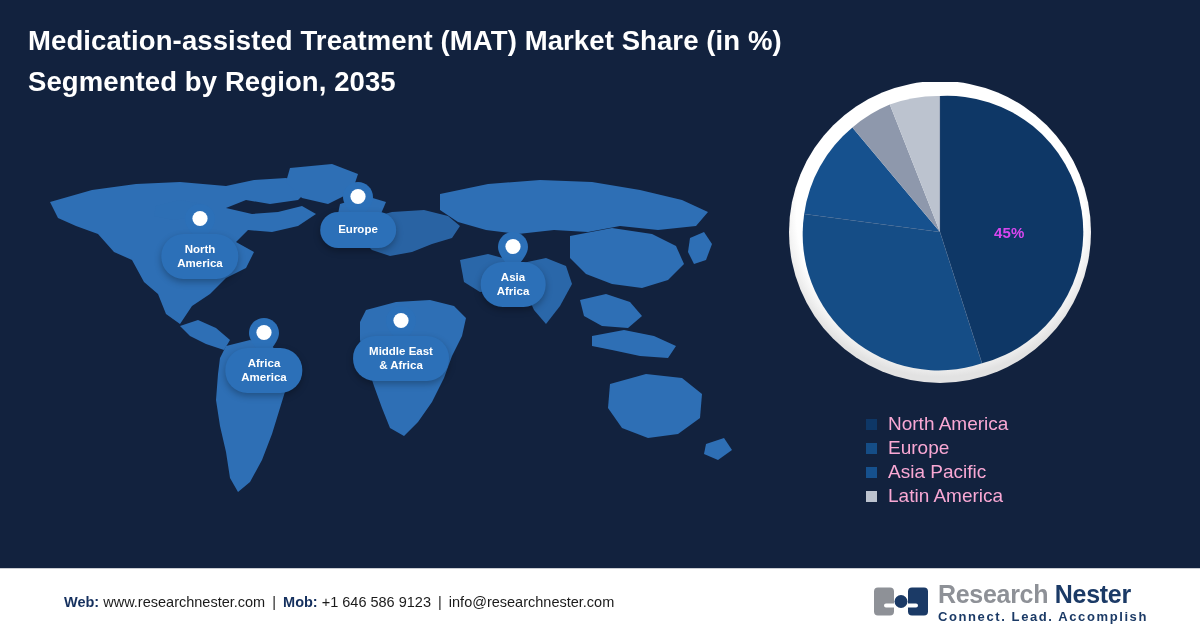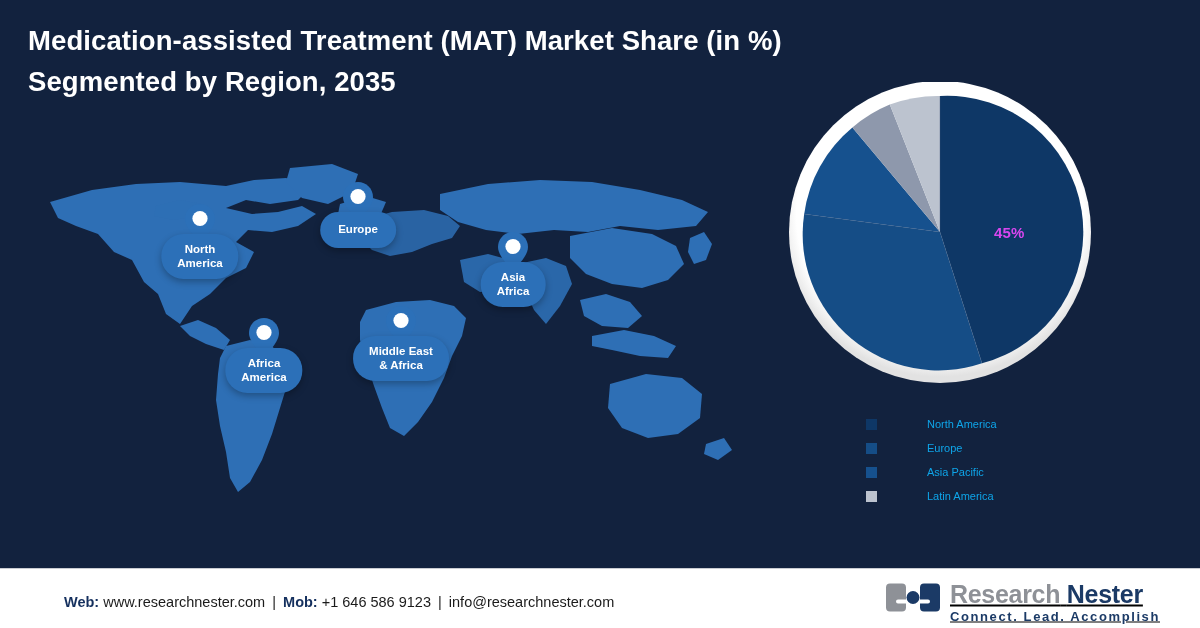--- a/index.html
+++ b/index.html
@@ -109,25 +109,24 @@
     align-items: center;
     height: 24px;
   }
   .legend-swatch {
     width: 11px;
     height: 11px;
     flex: 0 0 11px;
     margin-right: 11px;
   }
   .legend-text {
-    color: #0ea5e9;
-    font-size: 11px;
+    color: #f9a8d4;
+    font-size: 19px;
     line-height: 14px;
     white-space: nowrap;
-    margin-left: 39px;
   }
 
   
   .footer {
     position: absolute;
     left: 0;
     top: 568px;
     width: 1200px;
     height: 67px;
     background: #ffffff;
@@ -147,25 +146,25 @@
     font-size: 14.5px;
     color: #1b1b1b;
     white-space: nowrap;
   }
   .footer-text b { color: #15305e; }
   .footer-sep { color: #1b1b1b; padding: 0 3px; }
 
   
   .logo {
     position: absolute;
-    right: 40px;
+    right: 52px;
     top: 50%;
     transform: translateY(-50%);
     display: flex;
-    text-decoration: underline;
+    align-items: center;
   }
   .logo-mark { width: 56px; height: 34px; margin-right: 9px; flex: 0 0 56px; }
   .logo-mark svg { display:block; width:56px; height:34px; }
   .logo-words { display: flex; flex-direction: column; }
   .logo-name { font-size: 25px; font-weight: bold; line-height: 26px; letter-spacing: -0.3px; }
   .logo-name .w1 { color: #8e9197; }
   .logo-name .w2 { color: #1b3a66; }
   .logo-tag {
     font-size: 13px;
     font-weight: bold;

